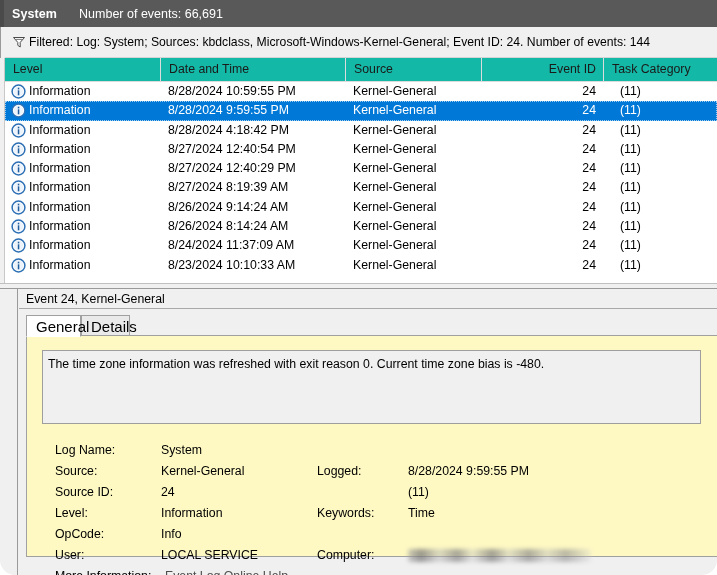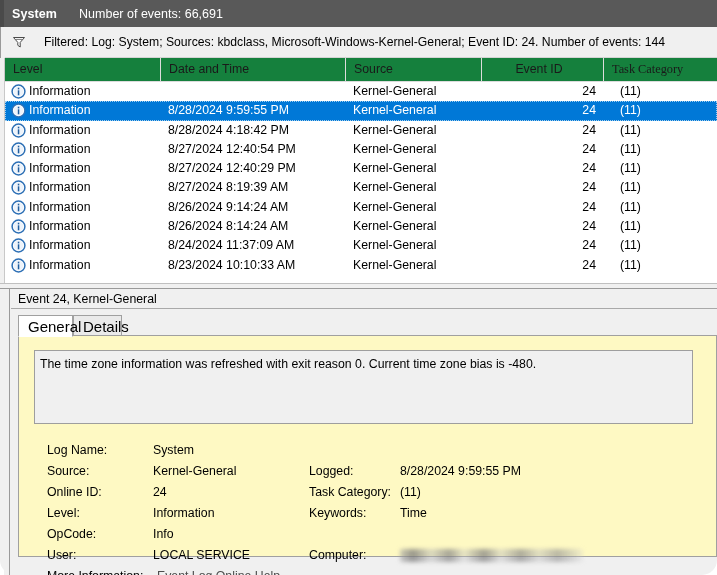--- a/index.html
+++ b/index.html
@@ -70,21 +70,21 @@
     box-sizing: border-box;
     flex: 0 0 auto;
   }
   .funnel-icon {
     width: 18px; height: 18px;
     margin-left: 5px;
     flex: 0 0 auto;
     display: flex; align-items: center; justify-content: center;
   }
   .filterbar .filter-text {
-    margin-left: 16px;
+    margin-left: 1px;
     font-size: 12.2px;
     color: #000;
     white-space: nowrap;
   }
 
   
   .listview {
     position: absolute;
     left: 0; top: 58px;
     width: 717px; height: 225px;
@@ -98,38 +98,38 @@
     width: 5px; height: 225px;
     background: #f0f0f0;
     border-right: 1px solid #c8c8c8;
     box-sizing: border-box;
     z-index: 3;
   }
   .header-row {
     position: absolute;
     left: 5px; top: 0;
     width: 712px; height: 24px;
-    background: #15803d;
+    background: #14b8a6;
     border-bottom: 1px solid #dcdcdc;
     box-sizing: border-box;
   }
   .hcell {
     position: absolute;
     top: 0;
     height: 23px;
     line-height: 23px;
     font-size: 12.3px;
     color: #1a1a1a;
     box-sizing: border-box;
     white-space: nowrap;
     overflow: hidden;
   }
   .hcell.sep { border-left: 1px solid #dcdcdc; }
   .hcell .htext { padding-left: 8px; }
-  .hcell.num .htext { padding-left: 0; padding-right: 7px; text-align: center; display: block; }
+  .hcell.num .htext { padding-left: 0; padding-right: 7px; text-align: right; display: block; }
 
   .rows { position: absolute; left: 5px; top: 24px; width: 712px; height: 201px; }
   .row {
     position: relative;
     height: 19.3px;
     width: 712px;
     box-sizing: border-box;
   }
   .row.selected {
     background: #0078d7;
@@ -166,21 +166,21 @@
     width: 717px; height: 6px;
     background: #f0f0f0;
     border-top: 1px solid #c0c0c0;
     border-bottom: 1px solid #9a9a9a;
     box-sizing: border-box;
   }
 
   
   .detailpane {
     position: absolute;
-    left: 4px; top: 289px;
+    left: 12px; top: 289px;
     width: 598px; height: 286px;
     background: #f0f0f0;
     box-sizing: border-box;
   }
   .detail-left-edge {
     position: absolute;
     left: 0; top: 0;
     width: 6px; height: 286px;
     background: #f0f0f0;
     border-right: 1px solid #9a9a9a;
@@ -331,34 +331,35 @@
       </div>
       <div class="hcell sep" style="left:155px;width:185px;">
         <span class="htext">Date and Time</span>
       </div>
       <div class="hcell sep" style="left:340px;width:136px;">
         <span class="htext">Source</span>
       </div>
       <div class="hcell sep num" style="left:476px;width:122px;">
         <span class="htext">Event ID</span>
       </div>
-      <div class="hcell sep" style="left:598px;width:96px;font-family:Liberation Serif, serif;">
+      <div class="hcell sep" style="left:598px;width:96px;">
         <span class="htext">Task Category</span>
       </div>
     </div>
 
     <div class="rows" id="rows-container">
         <div class="row">
           <span class="info-icon"><svg width="15" height="15" viewBox="0 0 15 15">
               <circle cx="7.5" cy="7.5" r="6.4" fill="#ffffff" stroke="#2c6fb5" stroke-width="1.5"></circle>
               <circle cx="7.5" cy="7.5" r="4.9" fill="#eef4fb" stroke="none"></circle>
               <rect x="6.8" y="6.3" width="1.5" height="5" fill="#1f5d9e"></rect>
               <rect x="6.8" y="3.7" width="1.5" height="1.7" fill="#1f5d9e"></rect>
             </svg></span>
           <span class="cell level">Information</span>
+          <span class="cell date">8/28/2024 10:59:55 PM</span>
           <span class="cell src">Kernel-General</span>
           <span class="cell eid">24</span>
           <span class="cell task">(11)</span>
         </div>
         <div class="row selected">
           <span class="info-icon"><svg width="15" height="15" viewBox="0 0 15 15">
               <circle cx="7.5" cy="7.5" r="6.4" fill="#ffffff" stroke="#2c6fb5" stroke-width="1.5"></circle>
               <circle cx="7.5" cy="7.5" r="4.9" fill="#eef4fb" stroke="none"></circle>
               <rect x="6.8" y="6.3" width="1.5" height="5" fill="#1f5d9e"></rect>
               <rect x="6.8" y="3.7" width="1.5" height="1.7" fill="#1f5d9e"></rect>
@@ -503,23 +504,22 @@
         </div>
 
         <div class="fieldrow">
           <span class="flabel col1-label">Source:</span>
           <span class="fvalue col1-value">Kernel-General</span>
           <span class="flabel col2-label">Logged:</span>
           <span class="fvalue col2-value">8/28/2024 9:59:55 PM</span>
         </div>
 
         <div class="fieldrow">
-          <span class="flabel col1-label">Online ID:</span>
+          <span class="flabel col1-label">Source ID:</span>
           <span class="fvalue col1-value">24</span>
-          <span class="flabel col2-label">Task Category:</span>
           <span class="fvalue col2-value">(11)</span>
         </div>
 
         <div class="fieldrow">
           <span class="flabel col1-label">Level:</span>
           <span class="fvalue col1-value">Information</span>
           <span class="flabel col2-label">Keywords:</span>
           <span class="fvalue col2-value">Time</span>
         </div>
 

